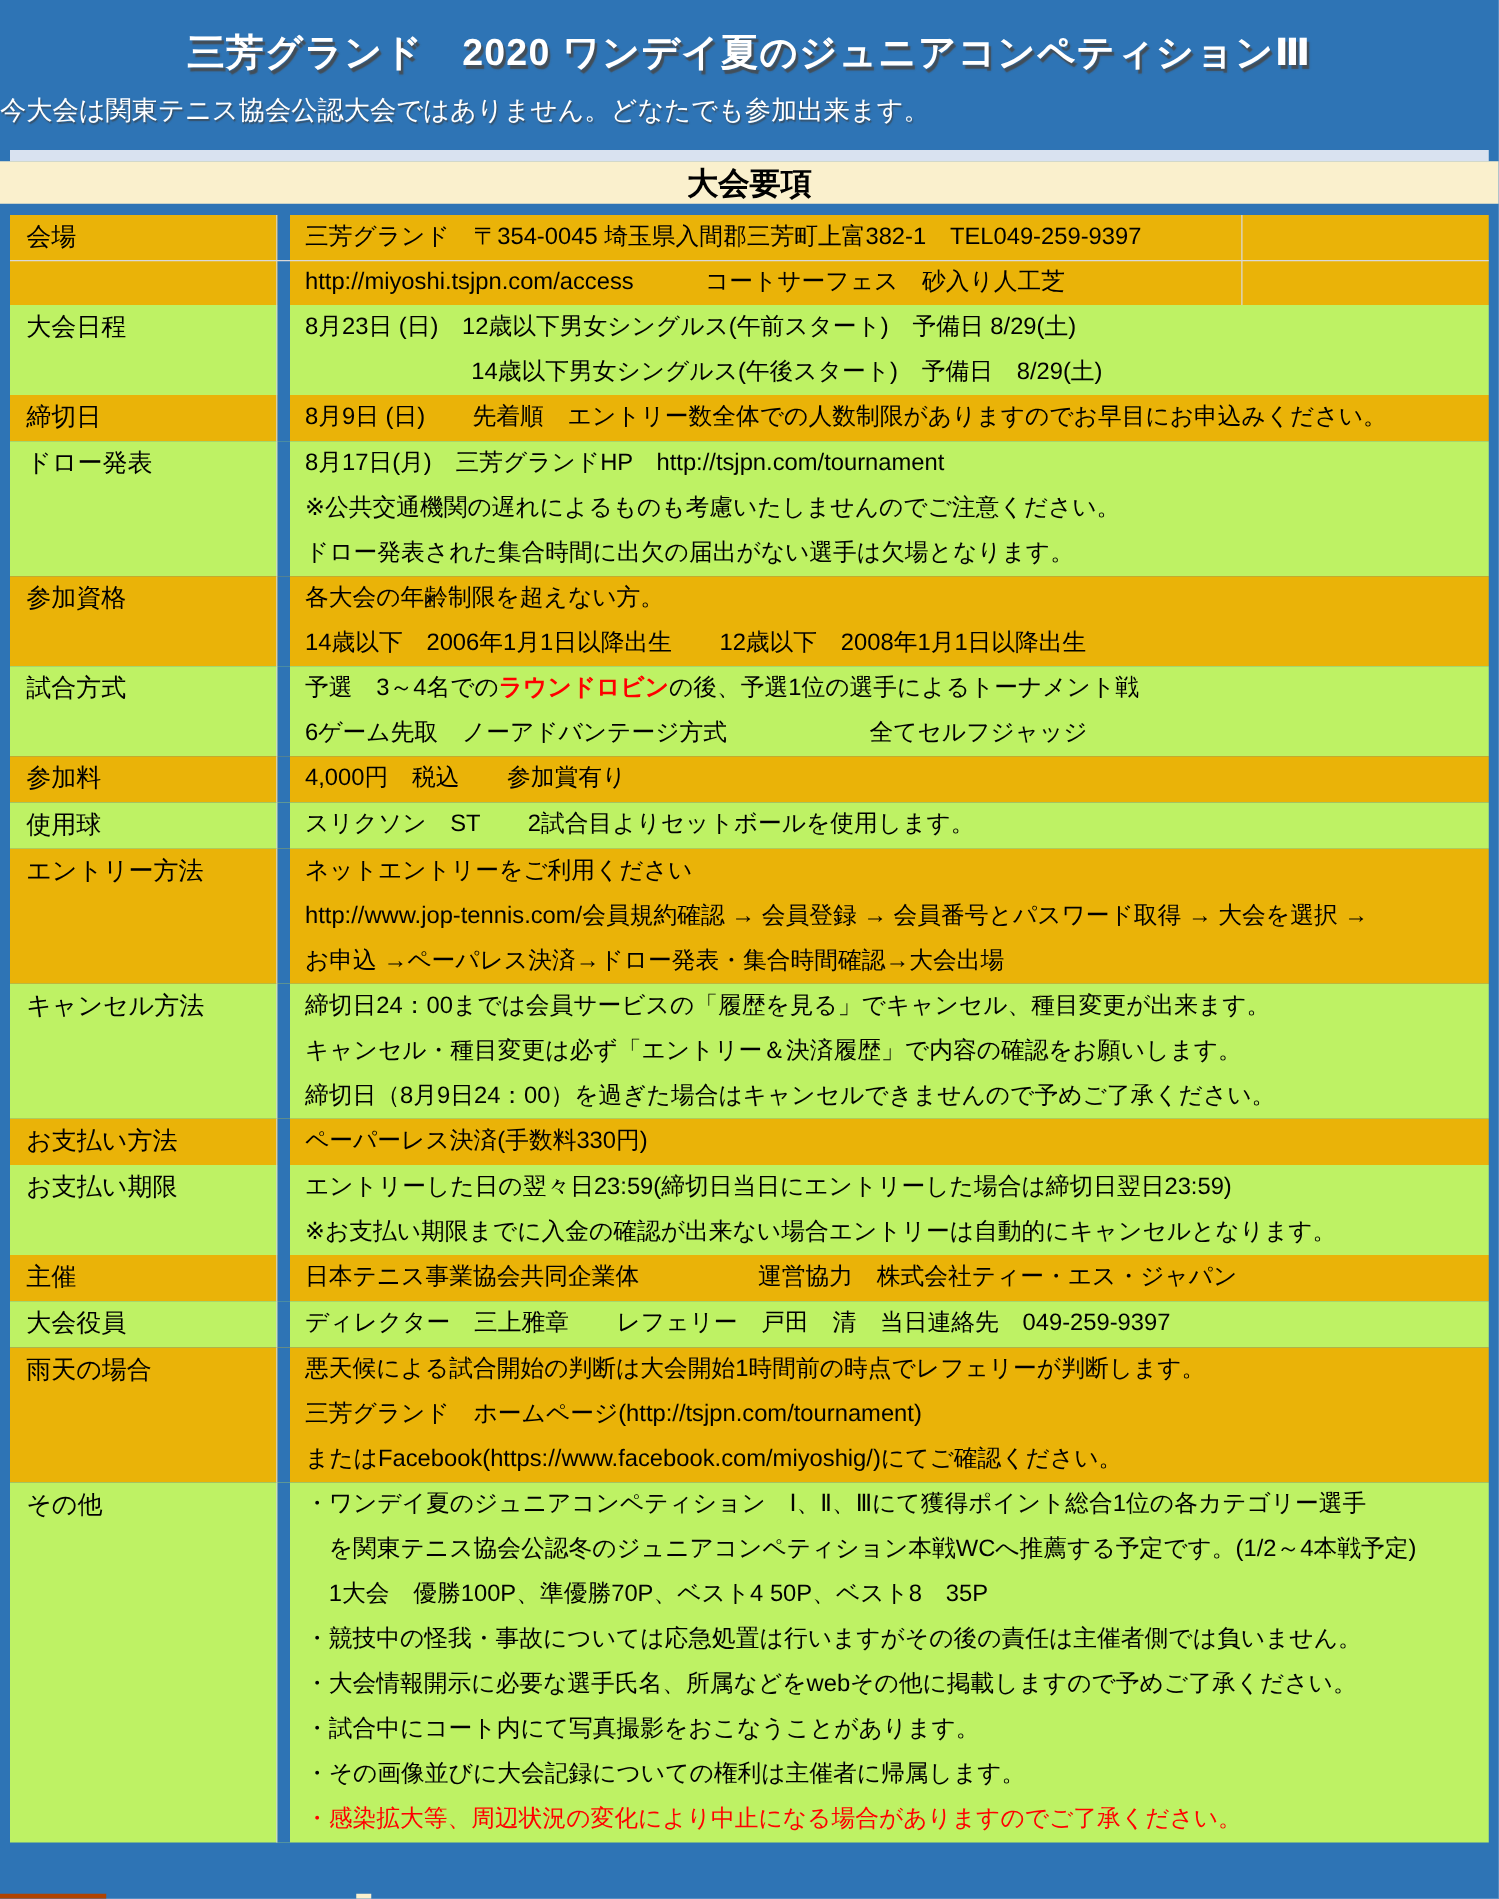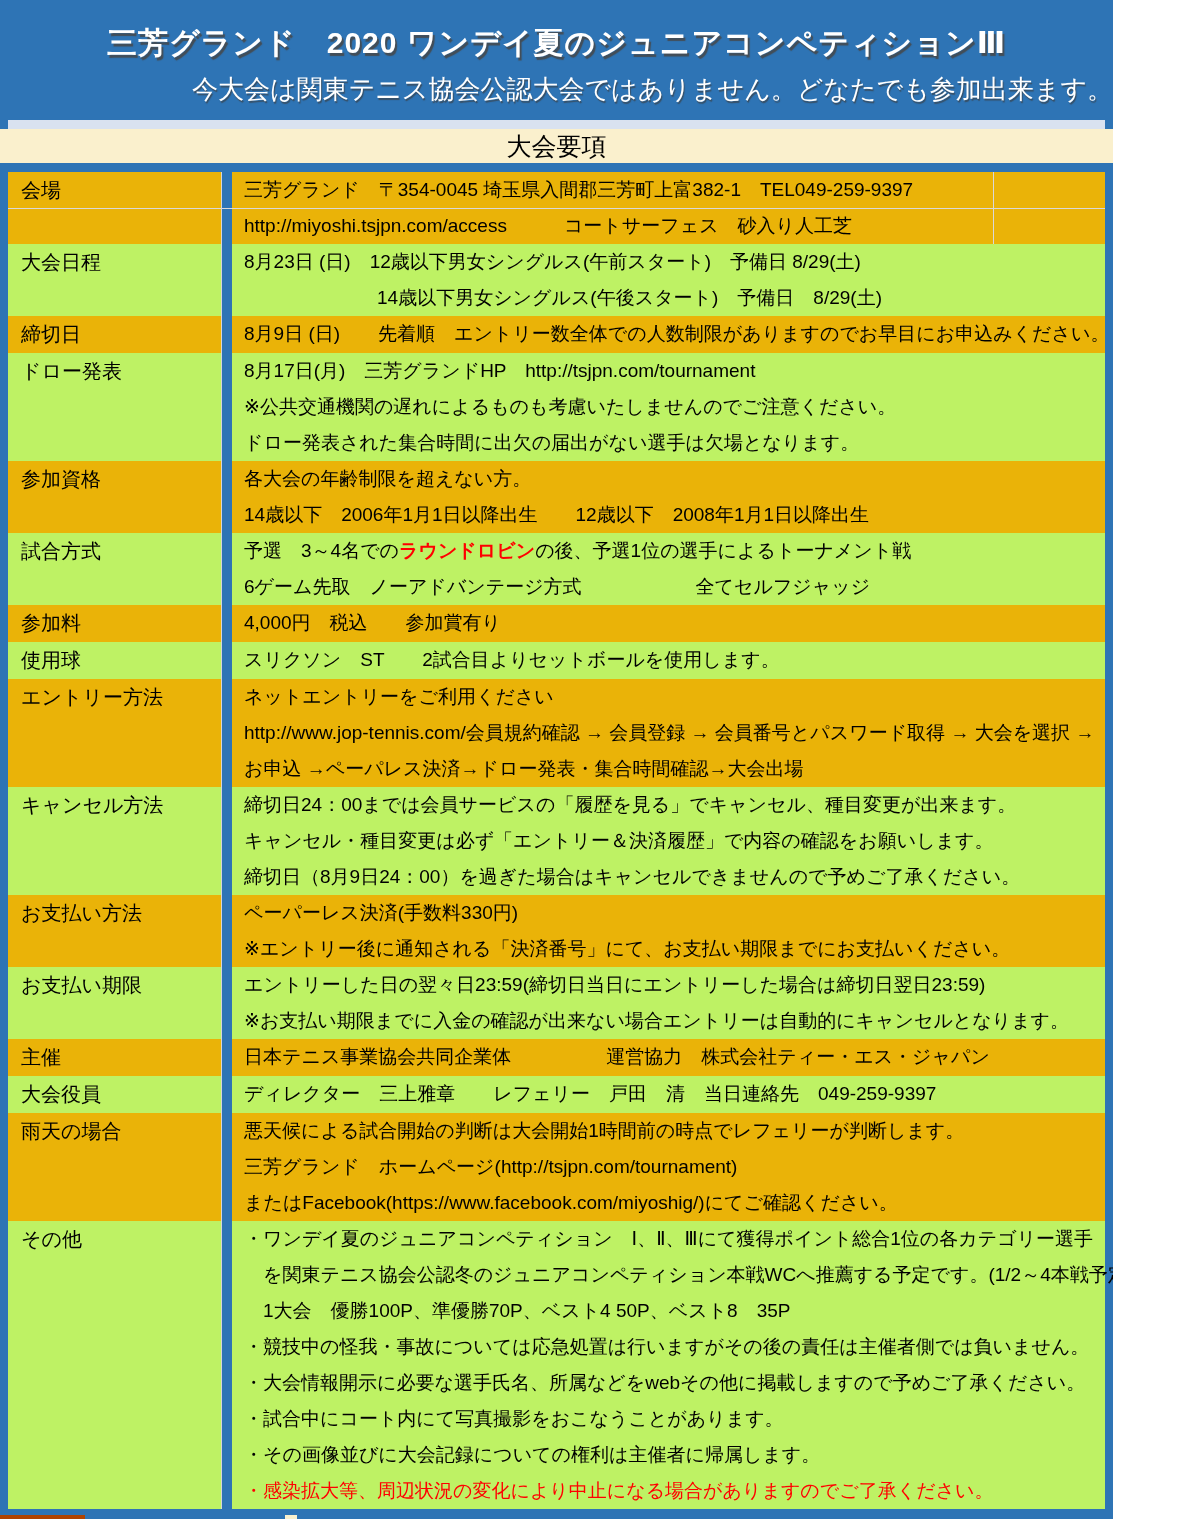--- a/index.html
+++ b/index.html
@@ -1,41 +1,41 @@
 <!DOCTYPE html>
 <html><head>
 <meta charset="utf-8">
 <style>
   * { margin:0; padding:0; box-sizing:border-box; }
   body { margin:0; background:#ffffff; }
   .page {
     position:relative;
-    width:1113px; height:1519px;
+    width:1199px; height:1519px;
     background:#2E74B5;
     font-family:"Liberation Sans","DejaVu Sans",sans-serif;
     color:#000;
     overflow:hidden;
   }
   .header { padding-top:17px; height:120px; }
   .title {
     text-align:center; color:#ffffff;
     font-size:30px; font-weight:bold; letter-spacing:1px;
     line-height:52px; white-space:pre;
     text-shadow:2px 3px 1px rgba(70,70,70,0.85);
   }
   .subtitle {
-    text-align:right; color:#ffffff;
-    font-size:26px; line-height:40px; white-space:pre;
+    text-align:left; color:#ffffff;
+    font-size:21px; line-height:40px; white-space:pre;
     text-shadow:1px 2px 1px rgba(60,60,60,0.65);
   }
   .strip-light { margin:0 8px; height:9px; background:#D9E2F0; }
   .banner {
     margin:0 0; height:34px; background:#FAF0CD;
     display:flex; align-items:center; justify-content:center;
-    font-size:25px; font-weight:normal; color:#000;
+    font-size:25px; font-weight:bold; color:#000;
   }
   .gap { height:9px; }
   .table { margin:0 8px; }
   .row { display:flex; background:#eab308; position:relative; }
   .row.cream { background:#bef264; }
   .lbl {
     flex:none; width:214px; padding-left:13px;
     font-size:20px; line-height:37px; white-space:pre;
     border-right:1px solid #D6D6D6;
   }
@@ -175,21 +175,20 @@
         <div class="cl">キャンセル・種目変更は必ず「エントリー＆決済履歴」で内容の確認をお願いします。</div>
         <div class="cl">締切日（8月9日24：00）を過ぎた場合はキャンセルできませんので予めご了承ください。</div>
       </div>
     </div>
 
     <div class="row">
       <div class="lbl">お支払い方法</div>
       <div class="bar"></div>
       <div class="content">
         <div class="cl">ペーパーレス決済(手数料330円)</div>
-        <div class="cl">※エントリー後に通知される「決済番号」にて、お支払い期限までにお支払いください。</div>
       </div>
     </div>
 
     <div class="row cream">
       <div class="lbl">お支払い期限</div>
       <div class="bar"></div>
       <div class="content">
         <div class="cl">エントリーした日の翌々日23:59(締切日当日にエントリーした場合は締切日翌日23:59)</div>
         <div class="cl">※お支払い期限までに入金の確認が出来ない場合エントリーは自動的にキャンセルとなります。</div>
       </div>

